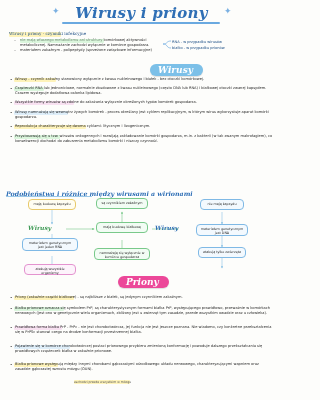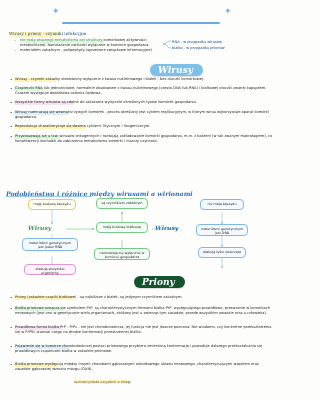--- a/index.html
+++ b/index.html
@@ -38,21 +38,21 @@
     font-style:italic;font-weight:bold;
     color:#ffffff;
     font-size:9px;
     padding:1px 10px 1px 8px;
     border-radius:8px;
     box-shadow:0 1px 1px rgba(0,0,0,.12);
   }
   .banner.viruses{background:#7cc0e8;left:150px;top:64px;}
   .banner.similar{background:#fff;color:#2f6fb5;left:6px;top:190px;
      padding:0;border-radius:0;box-shadow:none;font-size:6.3px;font-style:italic;}
-  .banner.prions{background:#14532d;left:134px;top:276px;}
+  .banner.prions{background:#ec4899;left:118px;top:276px;}
 
   
   .txt{
     position:absolute;
     font-size:3.6px;
     line-height:1.45;
     color:#2b2b2b;
     font-family:"DejaVu Sans", sans-serif;
   }
   .hand{font-family:"DejaVu Serif", serif;}
@@ -101,20 +101,21 @@
     position:absolute;font-size:3.1px;color:#555;
   }
 </style>
 </head>
 <body>
 
 <div class="page">
 
   <div class="title-deco">✦</div>
   <div class="title-deco2">✦</div>
+  <div class="title">Wirusy i priony</div>
   <div class="title-underline"></div>
 
   <div class="hl hl-y" style="left:9px;top:31.5px;width:52px;height:5px;"></div>
   <div class="txt hand" style="left:9px;top:31px;width:230px;font-size:4.2px;color:#1d4f86;">Wirusy i priony - czynniki infekcyjne</div>
 
   <div class="dash" style="left:14px;top:38px;">–</div>
   <div class="txt" style="left:20px;top:38px;width:140px;">nie mają własnego metabolizmu ani struktury komórkowej aktywności metabolicznej. Namnażanie zachodzi wyłącznie w komórce gospodarza.</div>
   <div class="hl hl-g" style="left:20px;top:38.5px;width:84px;height:4px;"></div>
 
   <div class="dash" style="left:14px;top:48px;">–</div>

